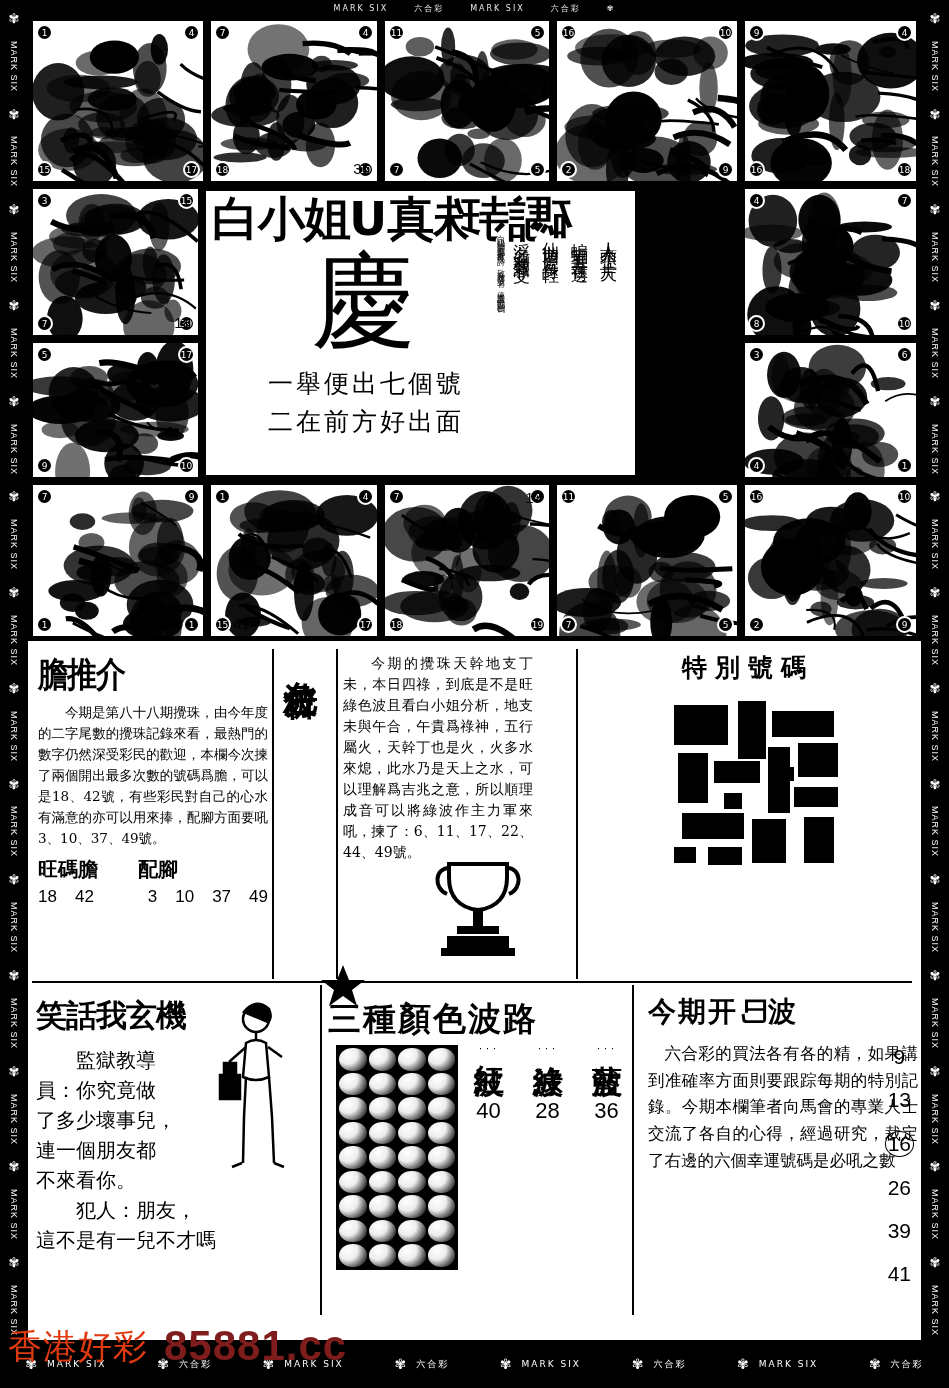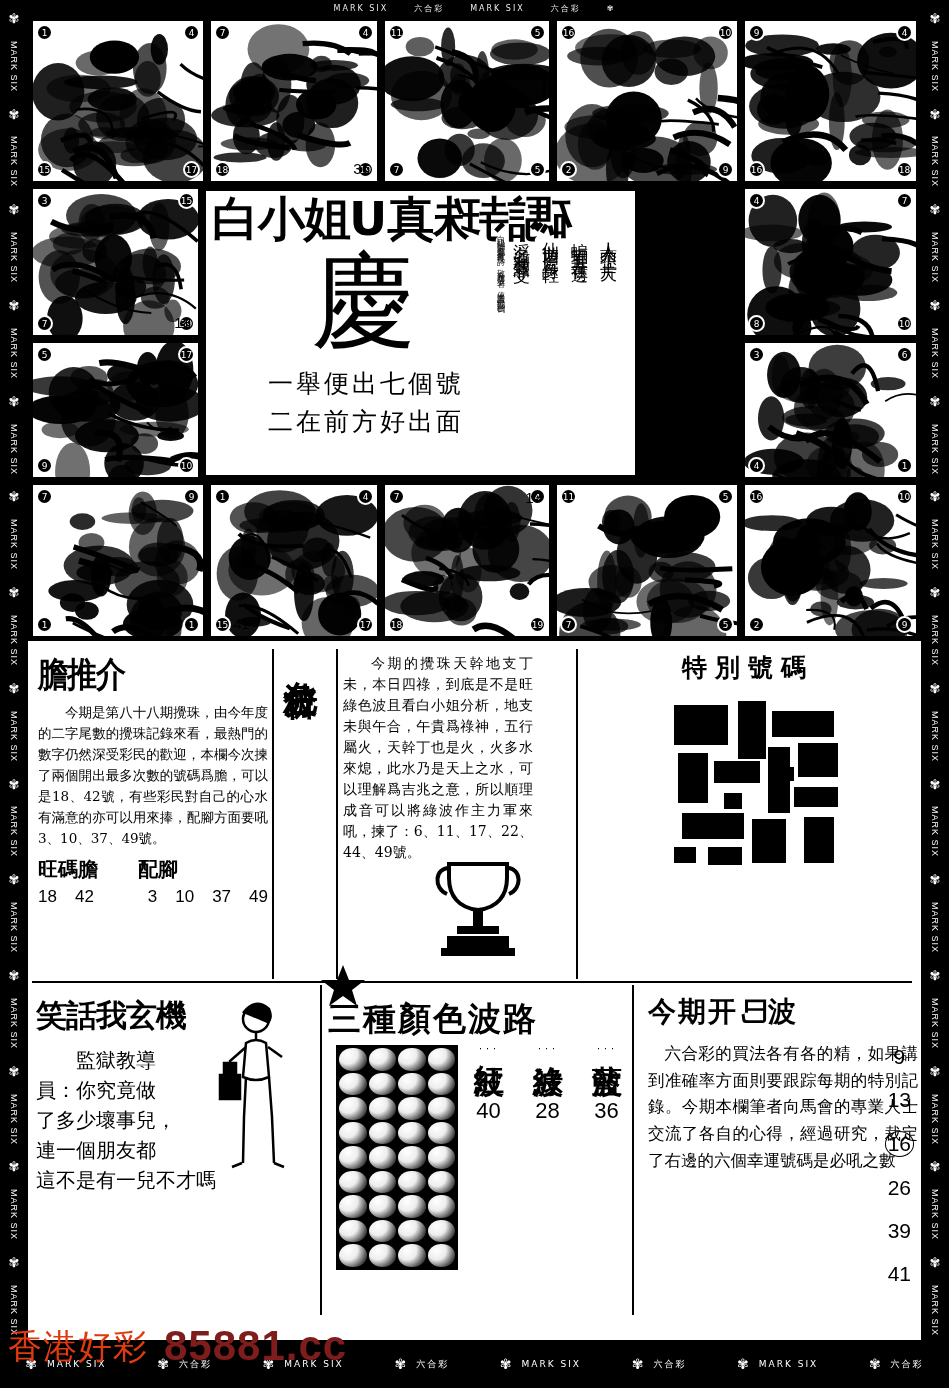--- a/index.html
+++ b/index.html
@@ -910,20 +910,22 @@
       </svg>
     </div>
 
     <div class="a5">
       <div class="t brushtitle">笑話我玄機</div>
       <div class="body">
         <div class="ind">監獄教導</div>
         <div>員：你究竟做</div>
         <div>了多少壞事兒，</div>
         <div>連一個朋友都</div>
+        <div>不來看你。</div>
+        <div class="ind">犯人：朋友，</div>
         <div>這不是有一兒不才嗎</div>
       </div>
     </div>
 
     <div class="lady">
       <svg viewBox="0 0 86 190" width="86" height="190">
         <g stroke="#000" stroke-width="2.5" fill="none">
           <circle cx="50" cy="36" r="13" fill="#fff"></circle>
           <path d="M37 30 q12 -16 26 -4 q4 10 -2 14" fill="#000"></path>
           <path d="M50 49 l0 10"></path>

